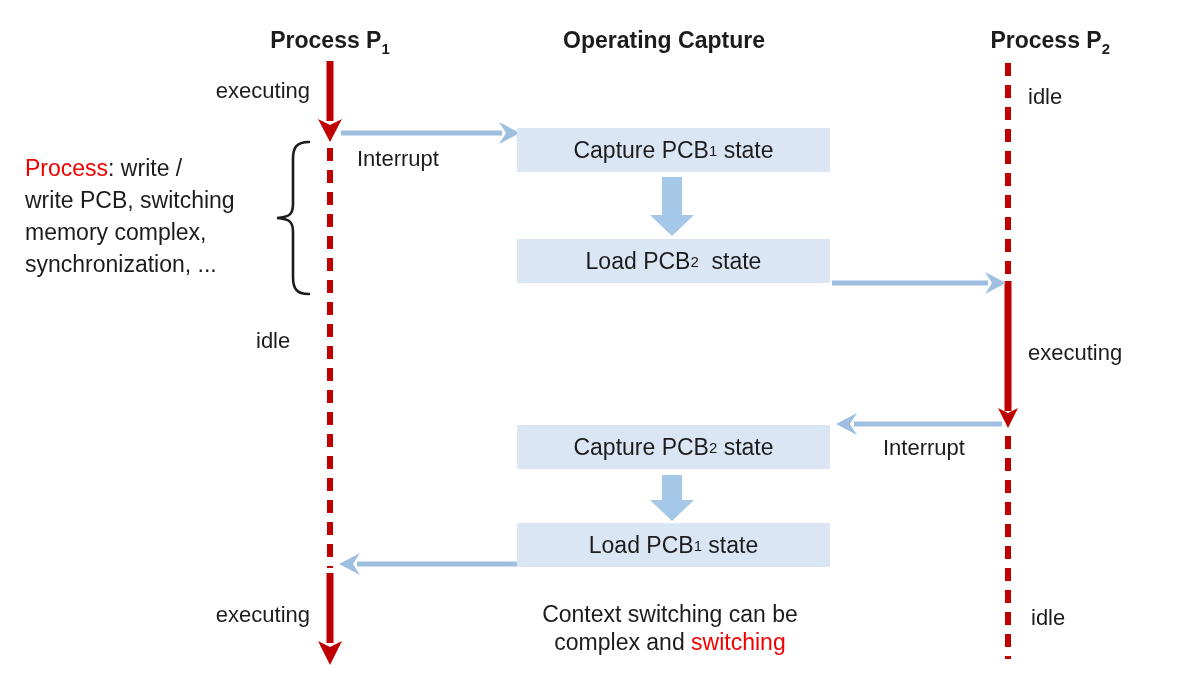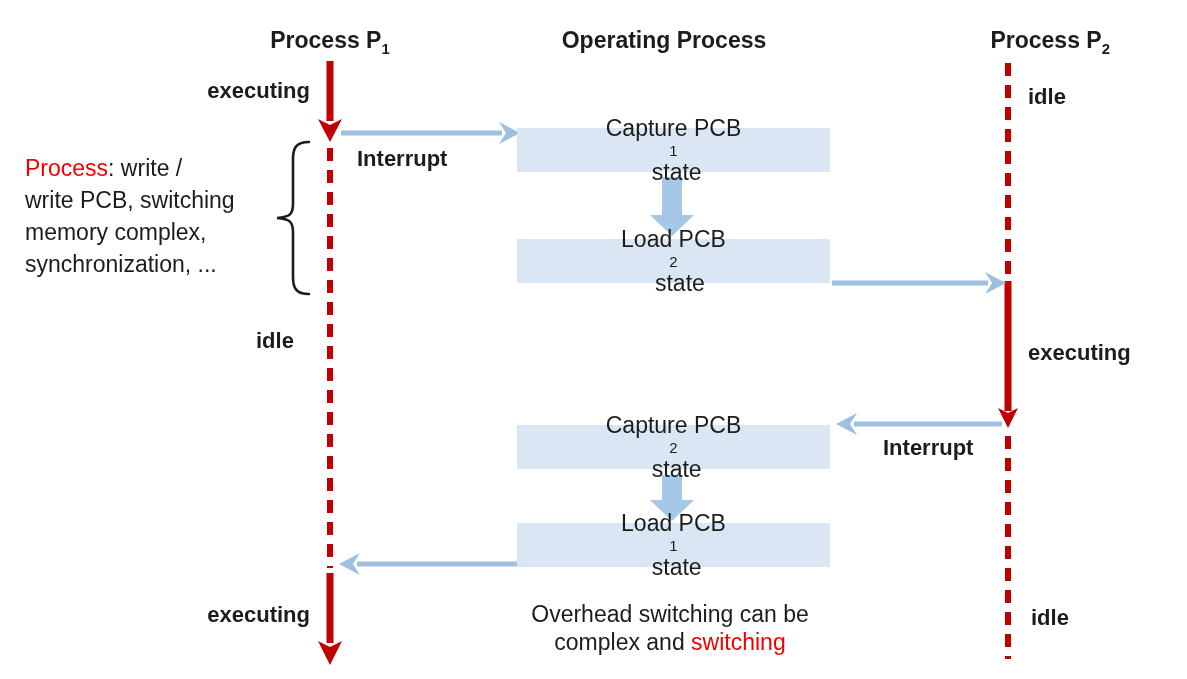--- a/index.html
+++ b/index.html
@@ -9,25 +9,25 @@
   }
   #diagram-svg{position:absolute;left:0;top:0;}
   .red-fill{fill:var(--red,#c00000);}
   .red-dash{stroke:var(--red,#c00000);stroke-width:6;stroke-dasharray:13 9;fill:none;}
   .blue-line{stroke:var(--blue-arrow,#9fbfe0);stroke-width:5;fill:none;}
   .blue-head{fill:var(--blue-arrow,#9fbfe0);}
   .blue-block{fill:var(--blue-block,#a5c8e8);}
   .brace{stroke:var(--ink,#1c1c1c);stroke-width:2.6;fill:none;stroke-linecap:round;}
 
   .hdr{position:absolute;top:16px;font-size:23px;font-weight:bold;text-align:center;white-space:nowrap;}
-  .lbl{position:absolute;font-size:22px;white-space:nowrap;font-weight:bold;}
+  .lbl{position:absolute;font-size:22px;white-space:nowrap;}
   .lbl.right-align{text-align:right;}
   .os-box{
     position:absolute;left:517px;width:313px;height:44px;background:var(--box-fill,#dbe6f4);
-    display:flex;align-items:center;justify-content:center;font-size:23px;white-space:pre;flex-direction:column;
+    display:flex;align-items:center;justify-content:center;font-size:23px;white-space:pre;
   }
   sub{font-size:0.65em;}
   .overhead{
     position:absolute;left:25px;top:141px;width:250px;font-size:23px;line-height:32px;white-space:nowrap;
   }
   .hl-red{color:var(--text-red,#f20000);}
   .caption{
     position:absolute;left:470px;top:589px;width:400px;text-align:center;
     font-size:23px;line-height:28px;
   }
@@ -82,21 +82,21 @@
     <g>
       <rect class="blue-block" x="662" y="464" width="20" height="26"></rect>
       <polygon class="blue-block" points="650,489 694,489 672,510"></polygon>
     </g>
 
     <path class="brace" d="M 309 131 C 296 131 293 137 293 148 L 293 193 C 293 203 290 206 277 207
              C 290 208 293 211 293 221 L 293 266 C 293 277 296 283 309 283"></path>
   </svg>
 
   <div class="hdr" style="left:230px;width:200px;"><span>Process P</span><sub>1</sub></div>
-  <div class="hdr" style="left:544px;width:240px;"><span>Operating Process</span></div>
+  <div class="hdr" style="left:544px;width:240px;"><span>Operating Capture</span></div>
   <div class="hdr" style="left:910px;width:200px;text-align:right;"><span>Process P</span><sub>2</sub></div>
 
   <div class="lbl right-align" style="left:180px;top:67px;width:130px;">executing</div>
   <div class="lbl" style="left:256px;top:317px;">idle</div>
   <div class="lbl right-align" style="left:180px;top:591px;width:130px;">executing</div>
 
   <div class="lbl" style="left:1028px;top:73px;">idle</div>
   <div class="lbl" style="left:1028px;top:329px;">executing</div>
   <div class="lbl" style="left:1031px;top:594px;">idle</div>
 
@@ -109,17 +109,17 @@
   <div class="os-box" style="top:512px;"><span>Load PCB</span><sub>1</sub><span> state</span></div>
 
   <div class="overhead">
     <div><span class="hl-red">Process</span><span>: write /</span></div>
     <div>write PCB, switching</div>
     <div>memory complex,</div>
     <div>synchronization, ...</div>
   </div>
 
   <div class="caption">
-    <div>Overhead switching can be</div>
+    <div>Context switching can be</div>
     <div><span>complex and </span><span class="hl-red">switching</span></div>
   </div>
 
 </div>
 
 </body></html>

